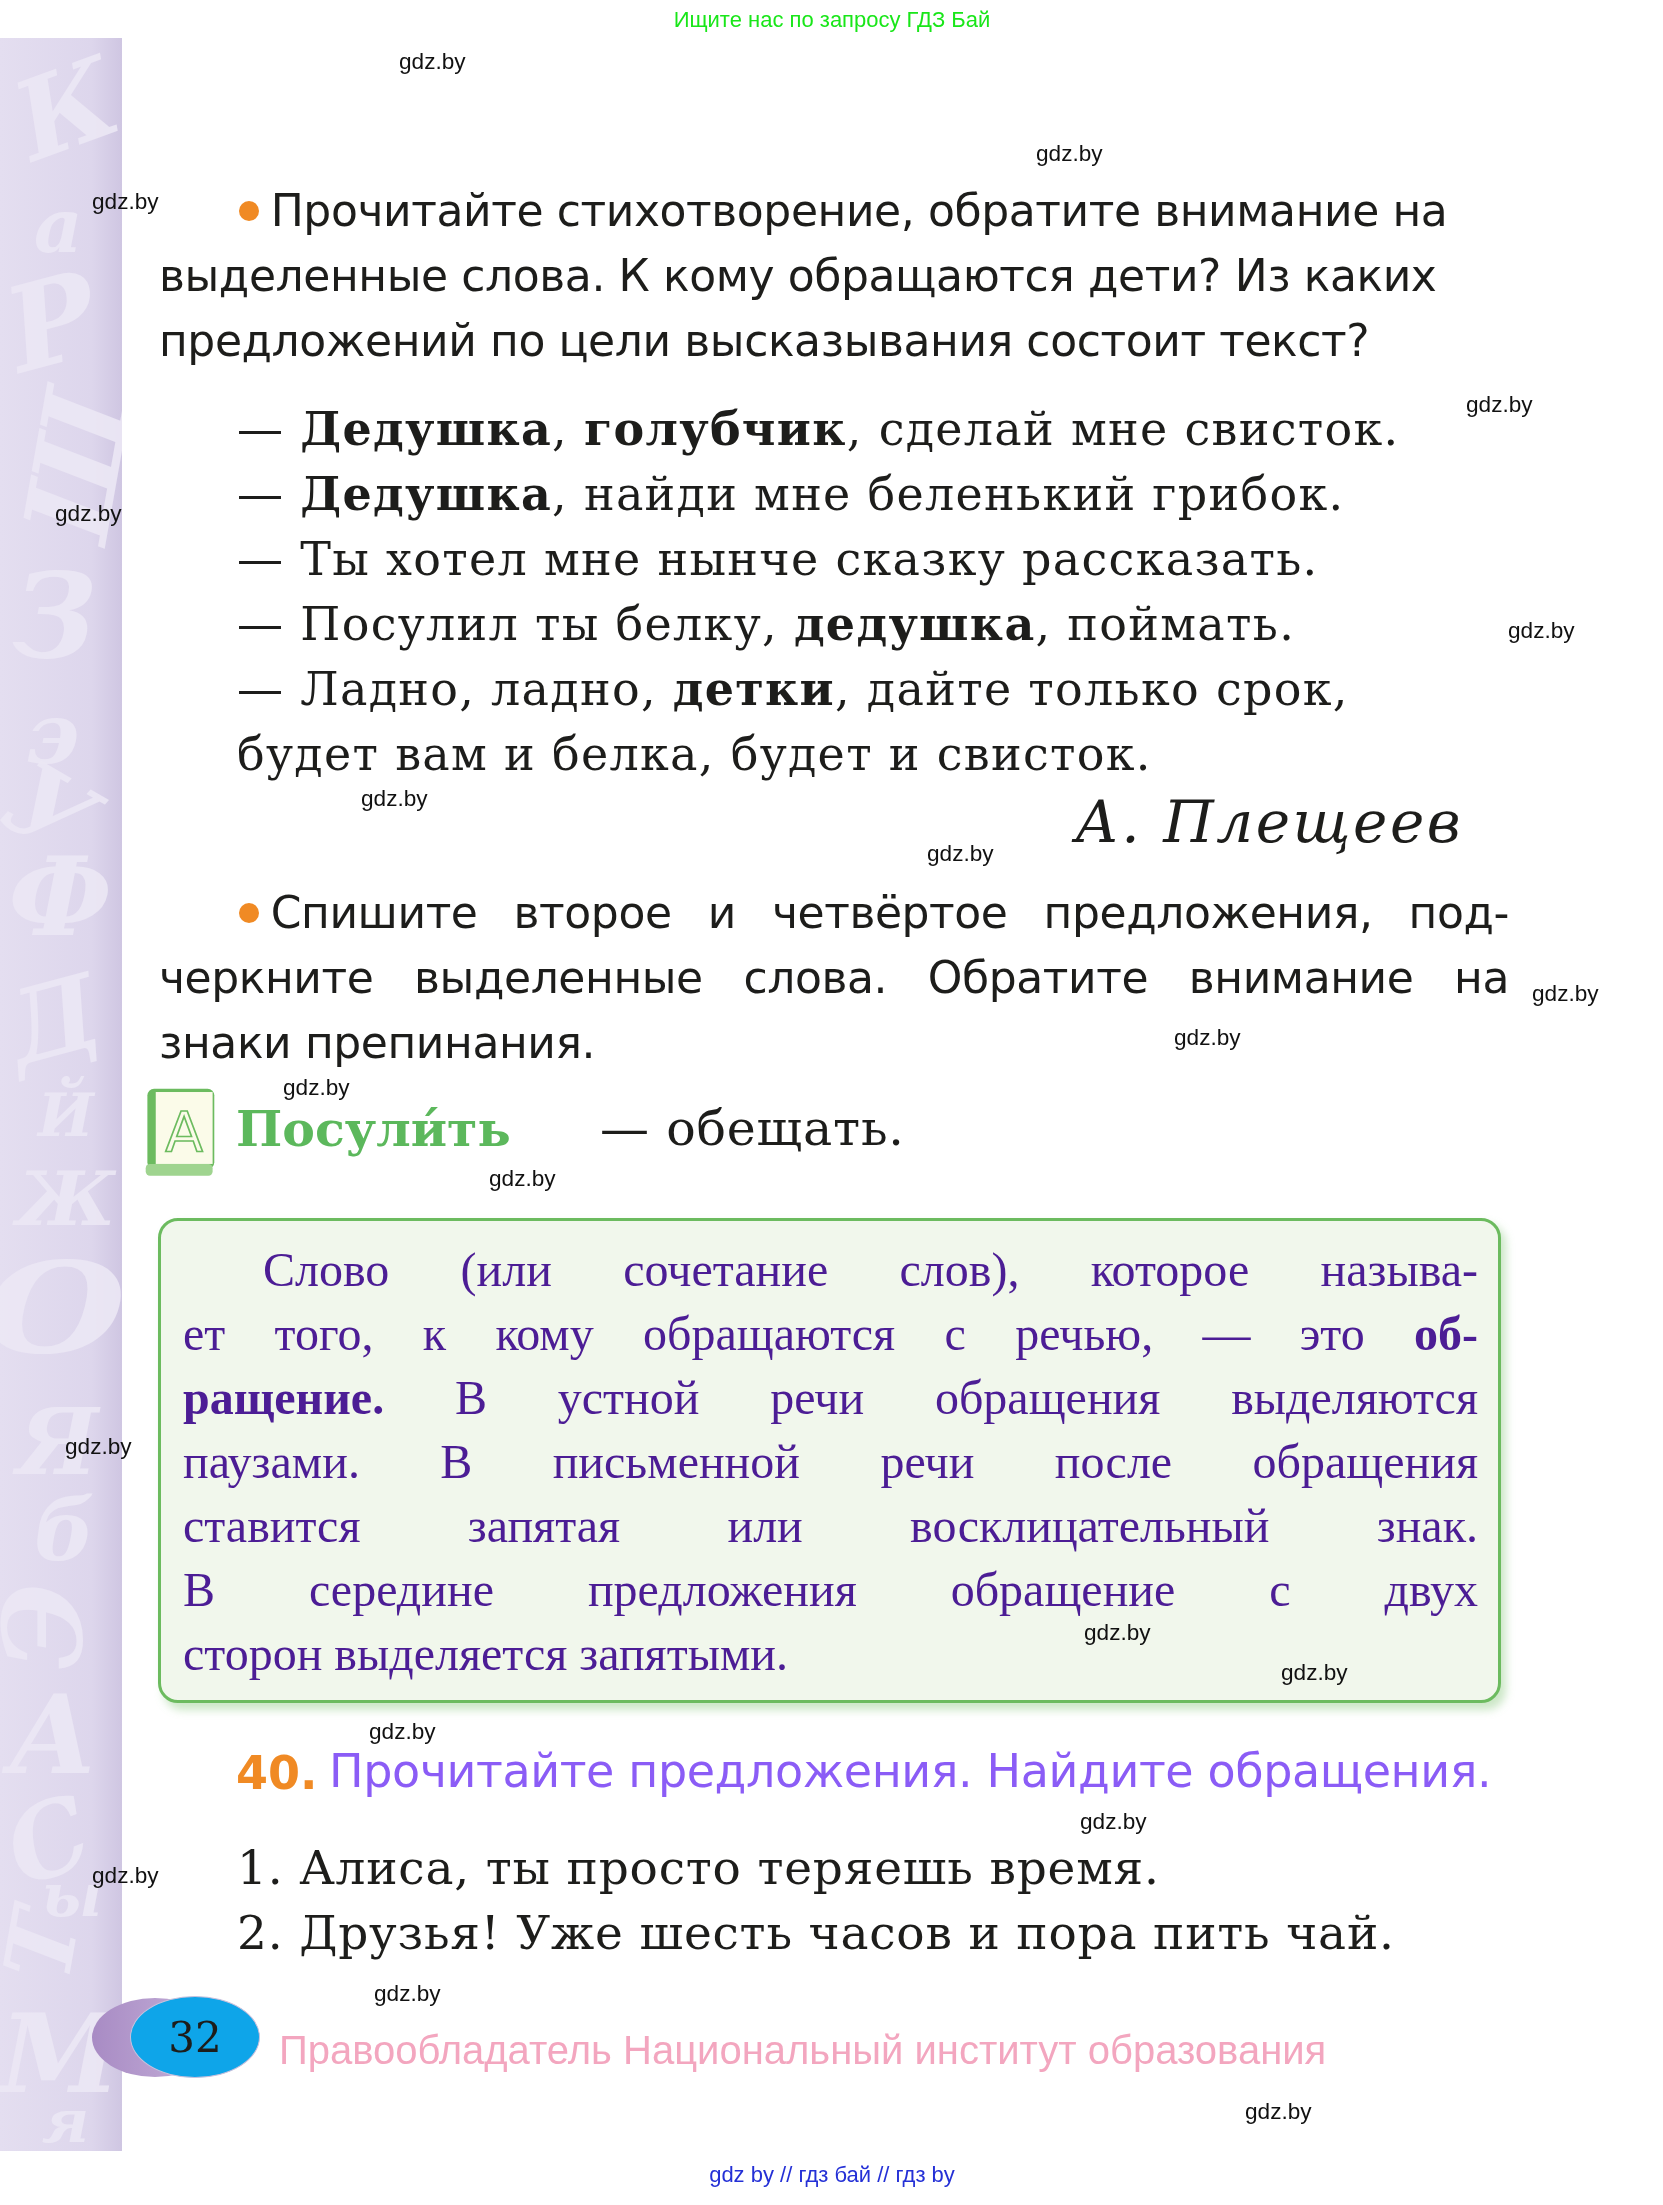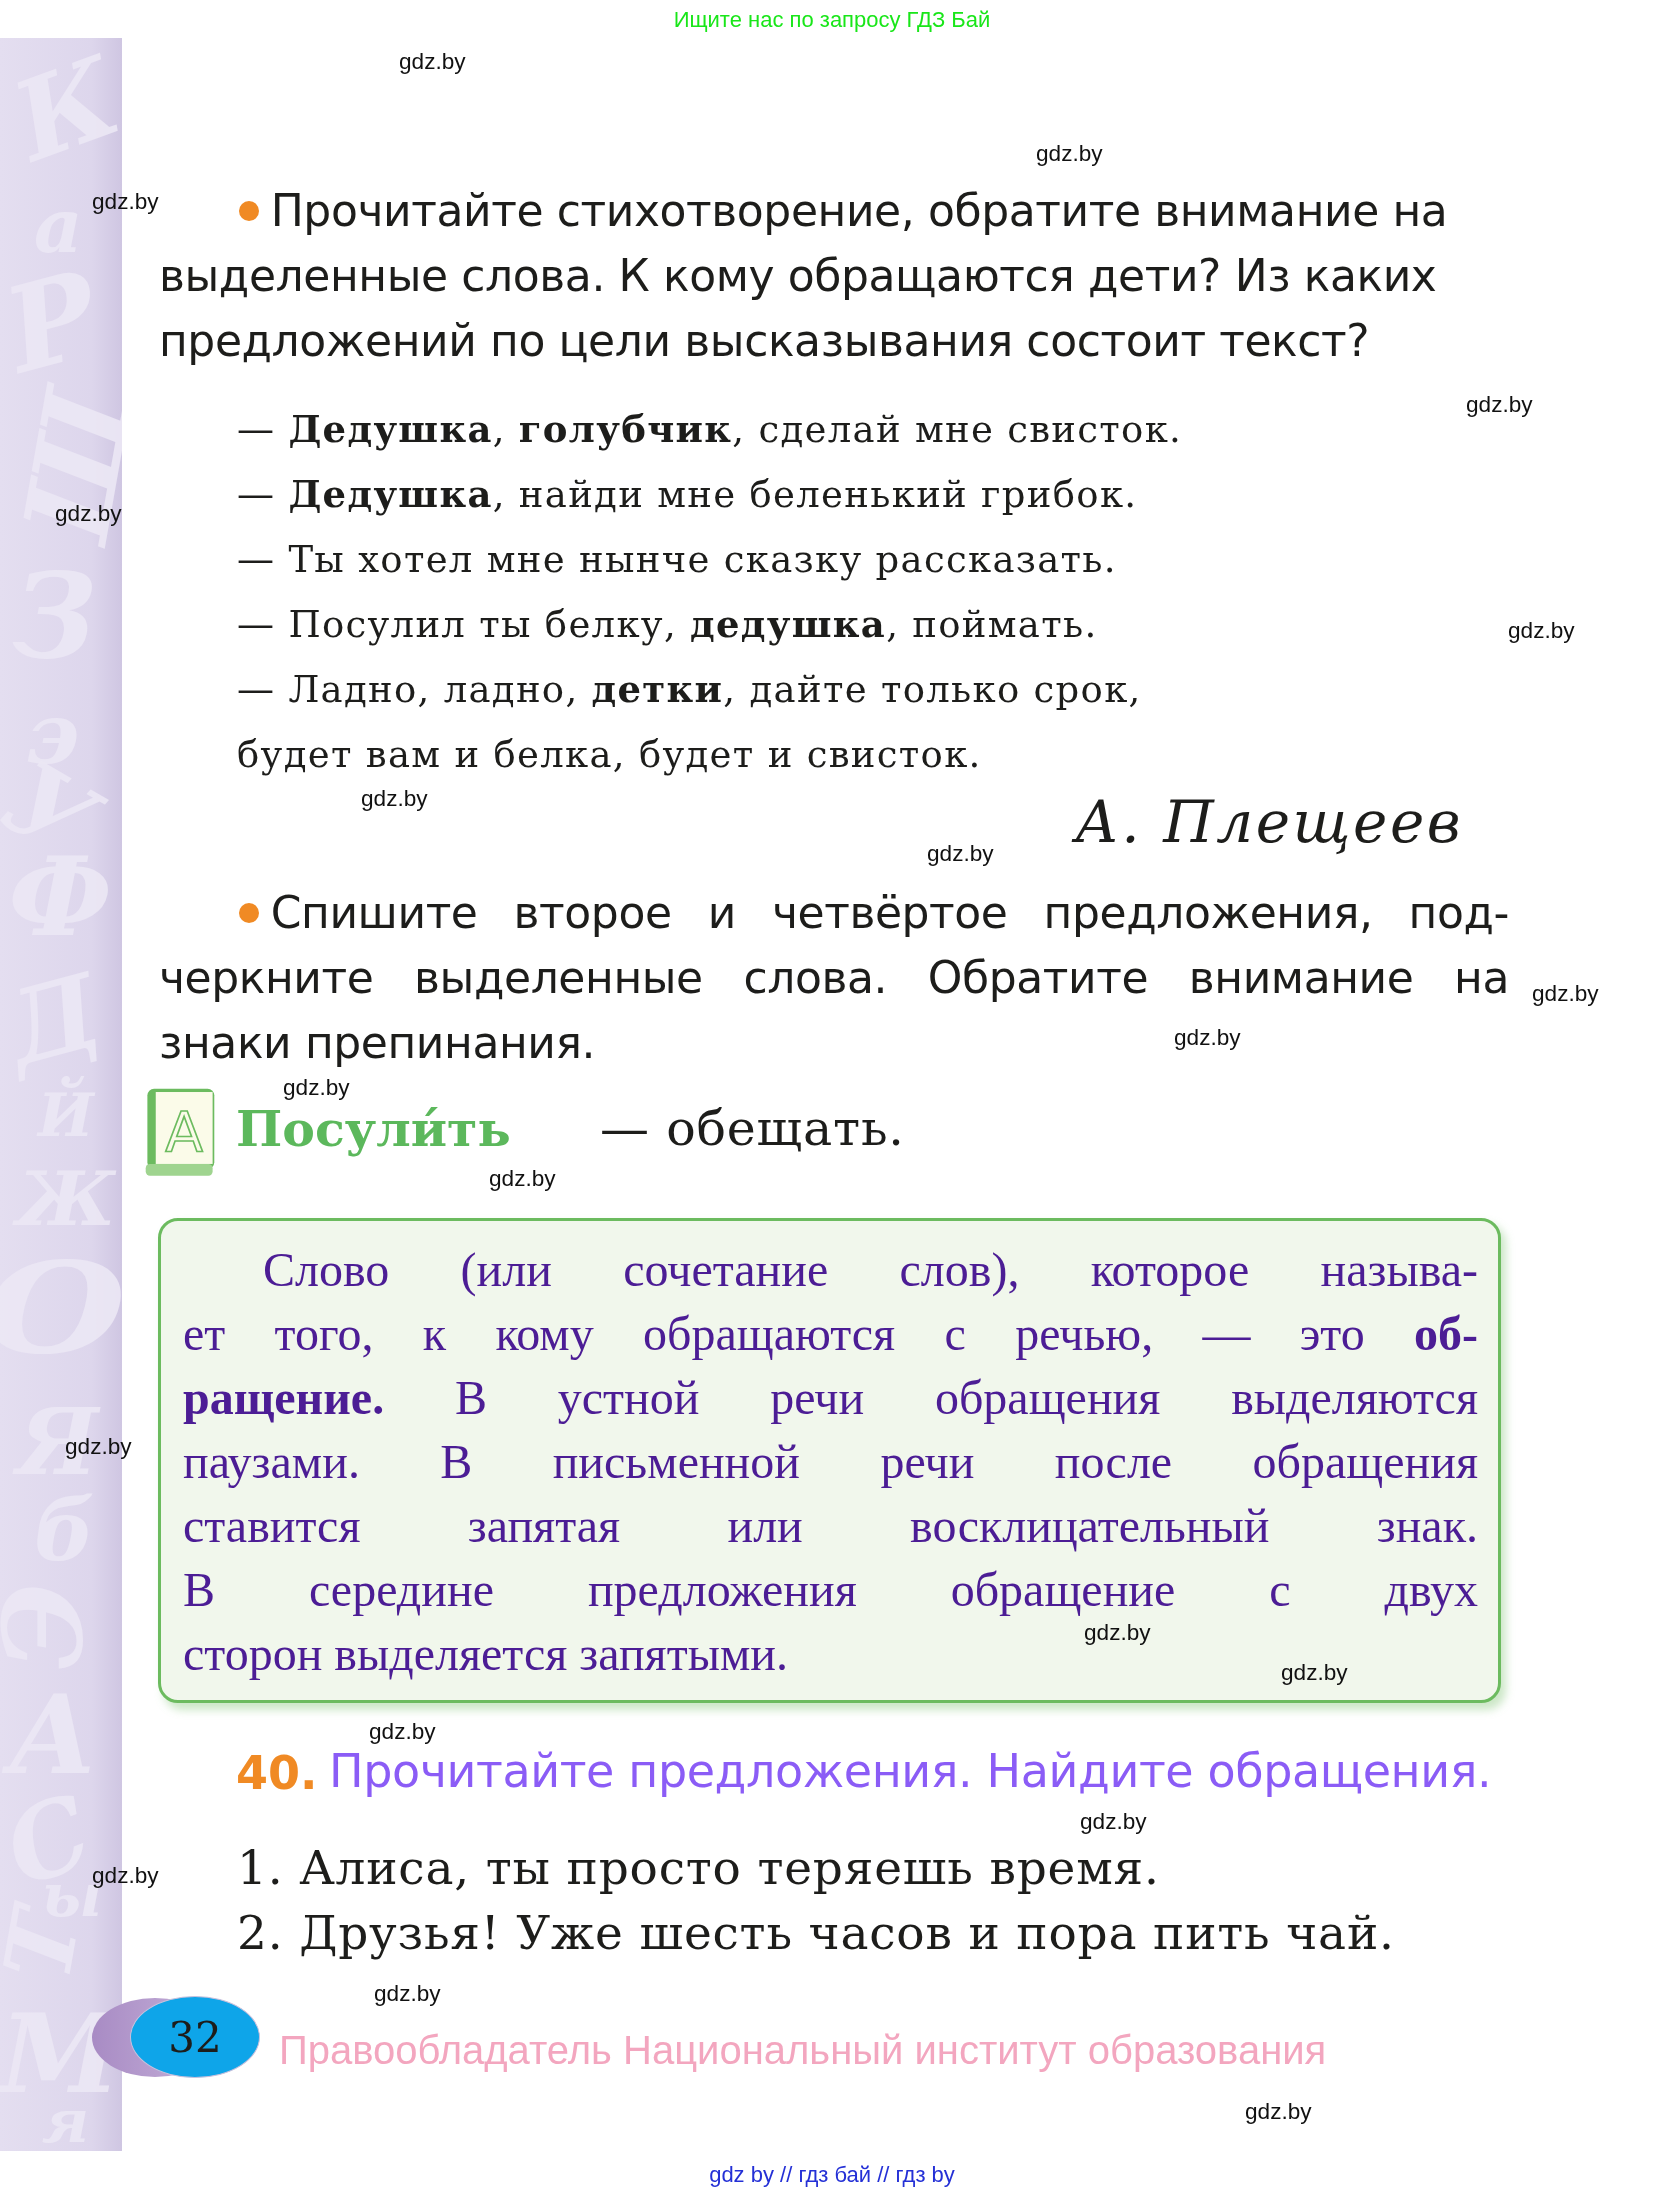--- a/index.html
+++ b/index.html
@@ -25,21 +25,21 @@
 
   
   .instr { left:159px; width:1350px; font-family:"DejaVu Sans", sans-serif; font-size:44px;
     line-height:65px; color:#1d1d1b; white-space:normal; letter-spacing:-0.4px; }
   .instr .line { display:block; white-space:nowrap; }
   .instr .line.justify { text-align:justify; text-align-last:justify; }
   .bullet { display:inline-block; width:20px; height:20px; border-radius:50%;
     background:#f08a24; margin:0 11.7px 6.7px 80px; vertical-align:middle; }
 
   
-  .poem { left:237px; font-family:"DejaVu Serif", serif; font-size:37px; line-height:65px; color:#1d1d1b; }
+  .poem { left:237px; font-family:"DejaVu Serif", serif; font-size:46px; line-height:65px; color:#1d1d1b; }
   .poem .line { display:block; white-space:nowrap; letter-spacing:1.3px; }
   .poem b { font-weight:bold; }
   .author { right:201px; top:788px; font-family:"DejaVu Serif", serif; font-style:italic;
     font-size:58px; letter-spacing:2.5px; color:#1d1d1b; }
 
   
   .dict-icon { left:144px; top:1087px; width:72px; height:92px; }
   .dict-word { left:236px; top:1100px; font-family:"DejaVu Serif", serif; font-weight:bold;
     font-size:49px; color:#5cb85c; }
   .dict-def { left:600px; top:1100px; font-family:"DejaVu Serif", serif; font-size:49px; color:#1d1d1b; letter-spacing:0.8px; }

